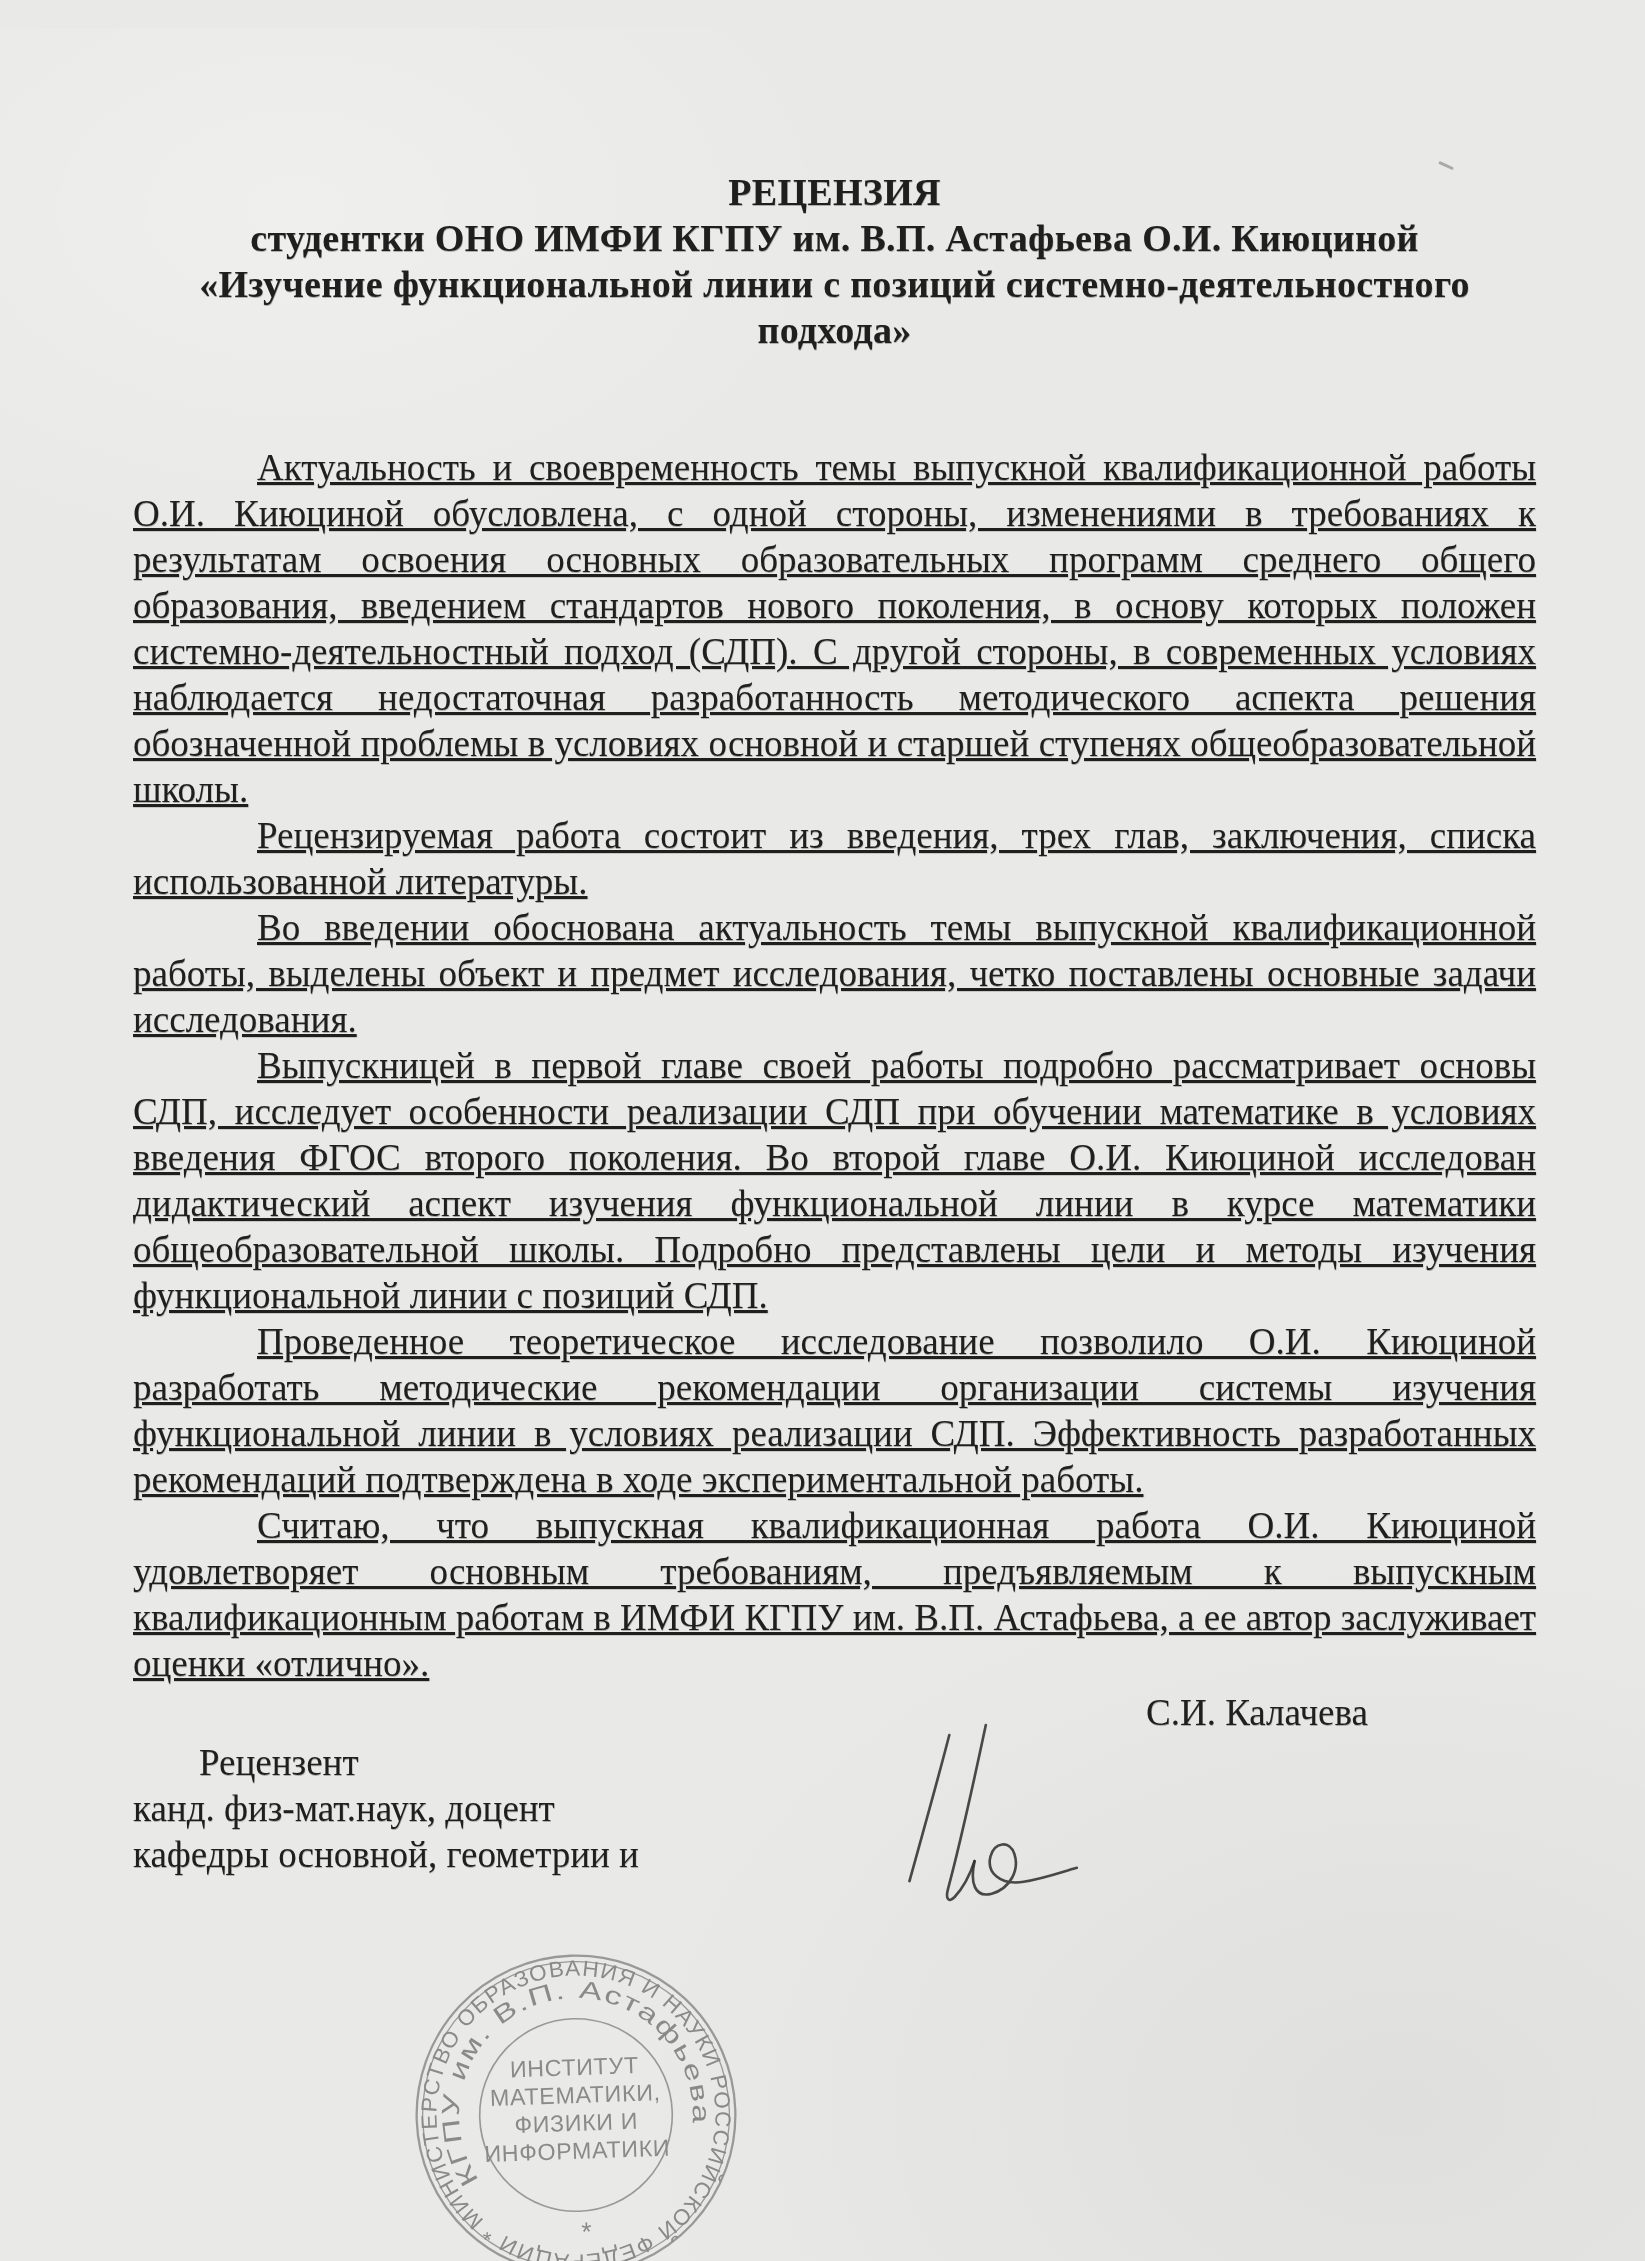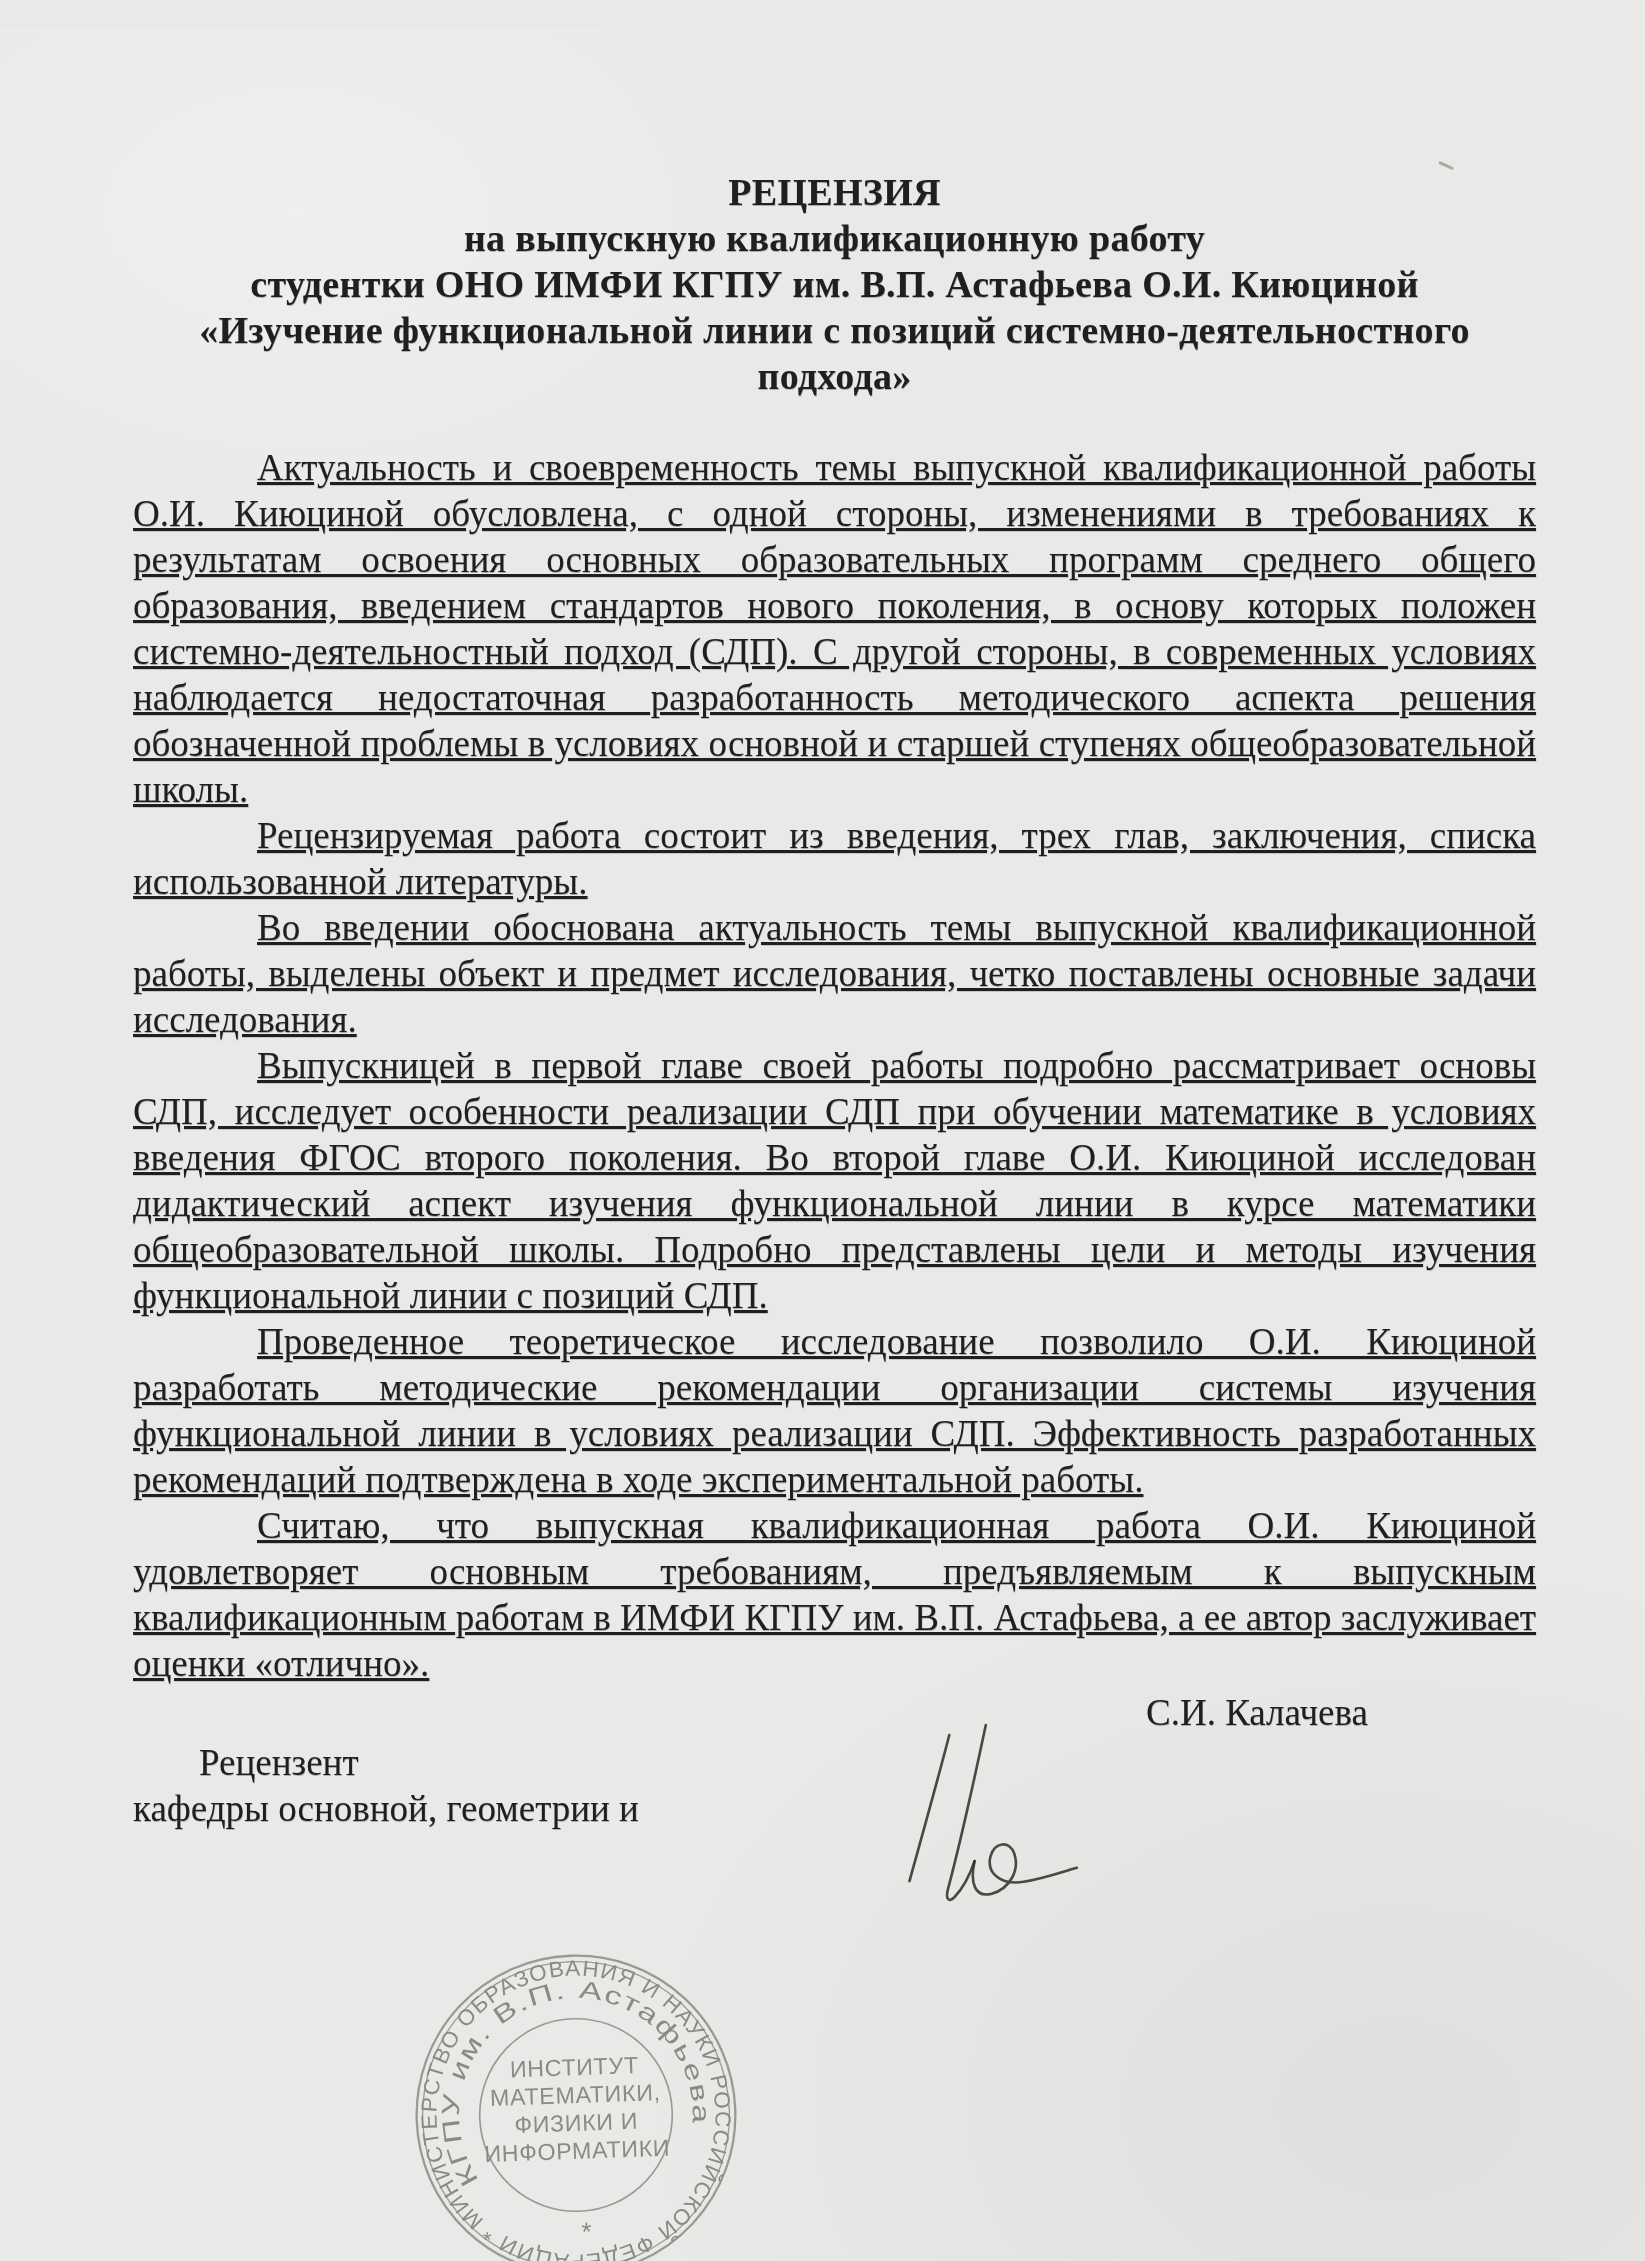--- a/index.html
+++ b/index.html
@@ -108,37 +108,37 @@
     opacity: 0.8;
   }
 </style>
 </head>
 <body>
 
 <div class="page">
 
   <div class="title-block doc-text">
     <div class="title-line">РЕЦЕНЗИЯ</div>
-    <div class="title-line">на выпускную квалификационную работу</div>
     <div class="title-line">студентки ОНО ИМФИ КГПУ им. В.П. Астафьева О.И. Киюциной</div>
     <div class="title-line">«Изучение функциональной линии с позиций системно-деятельностного</div>
     <div class="title-line">подхода»</div>
   </div>
 
   <div class="body-block doc-text">
     <p>Актуальность и своевременность темы выпускной квалификационной работы О.И. Киюциной обусловлена, с одной стороны, изменениями в требованиях к результатам освоения основных образовательных программ среднего общего образования, введением стандартов нового поколения, в основу которых положен системно-деятельностный подход (СДП). С другой стороны, в современных условиях наблюдается недостаточная разработанность методического аспекта решения обозначенной проблемы в условиях основной и старшей ступенях общеобразовательной школы.</p>
     <p>Рецензируемая работа состоит из введения, трех глав, заключения, списка использованной литературы.</p>
     <p>Во введении обоснована актуальность темы выпускной квалификационной работы, выделены объект и предмет исследования, четко поставлены основные задачи исследования.</p>
     <p>Выпускницей в первой главе своей работы подробно рассматривает основы СДП, исследует особенности реализации СДП при обучении математике в условиях введения ФГОС второго поколения. Во второй главе О.И. Киюциной исследован дидактический аспект изучения функциональной линии в курсе математики общеобразовательной школы. Подробно представлены цели и методы изучения функциональной линии с позиций СДП.</p>
     <p>Проведенное теоретическое исследование позволило О.И. Киюциной разработать методические рекомендации организации системы изучения функциональной линии в условиях реализации СДП. Эффективность разработанных рекомендаций подтверждена в ходе экспериментальной работы.</p>
     <p>Считаю, что выпускная квалификационная работа О.И. Киюциной удовлетворяет основным требованиям, предъявляемым к выпускным квалификационным работам в ИМФИ КГПУ им. В.П. Астафьева, а ее автор заслуживает оценки «отлично».</p>
   </div>
 
   <div class="sig-block doc-text">
     <div class="sig-line-first">Рецензент</div>
+    <div>канд. физ-мат.наук, доцент</div>
     <div>кафедры основной, геометрии и</div>
   </div>
 
   <svg class="signature-svg" viewBox="0 0 360 310" aria-hidden="true">
     <path d="M 130,30 C 112,100 88,185 70,250"></path>
     <path d="M 185,15 C 168,95 146,195 128,262 C 124,277 129,283 138,274 C 152,259 162,238 168,220"></path>
     <path d="M 168,220 C 161,252 168,276 194,269 C 222,261 236,233 228,209 C 221,188 198,191 192,213 C 186,237 206,257 242,251 C 274,246 300,236 322,230"></path>
   </svg>
 
   <div class="signer-name doc-text">С.И. Калачева</div>

